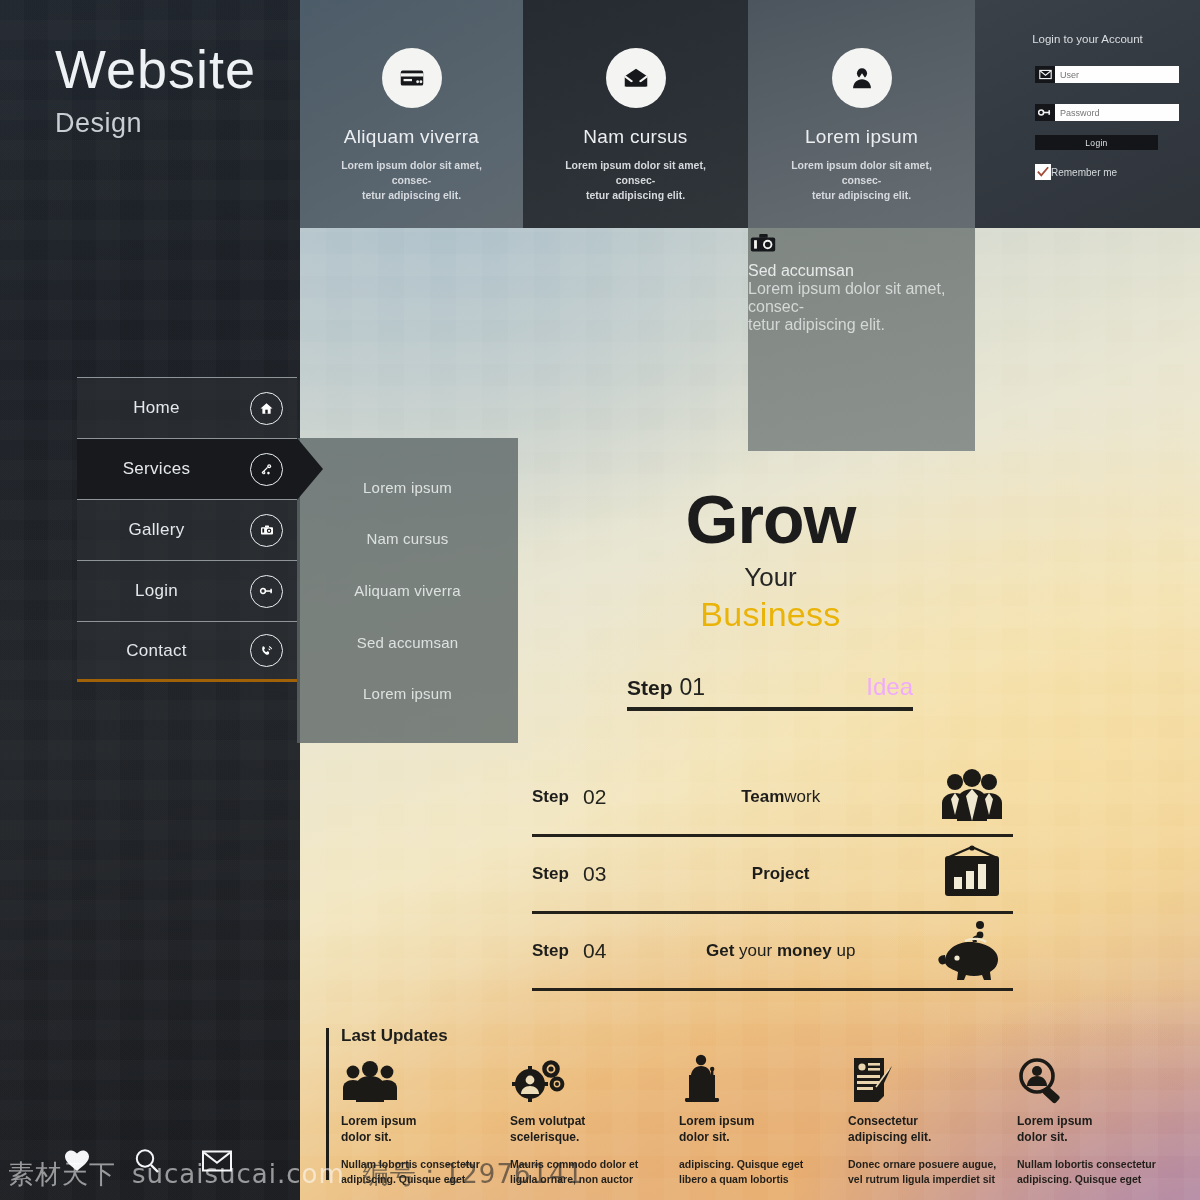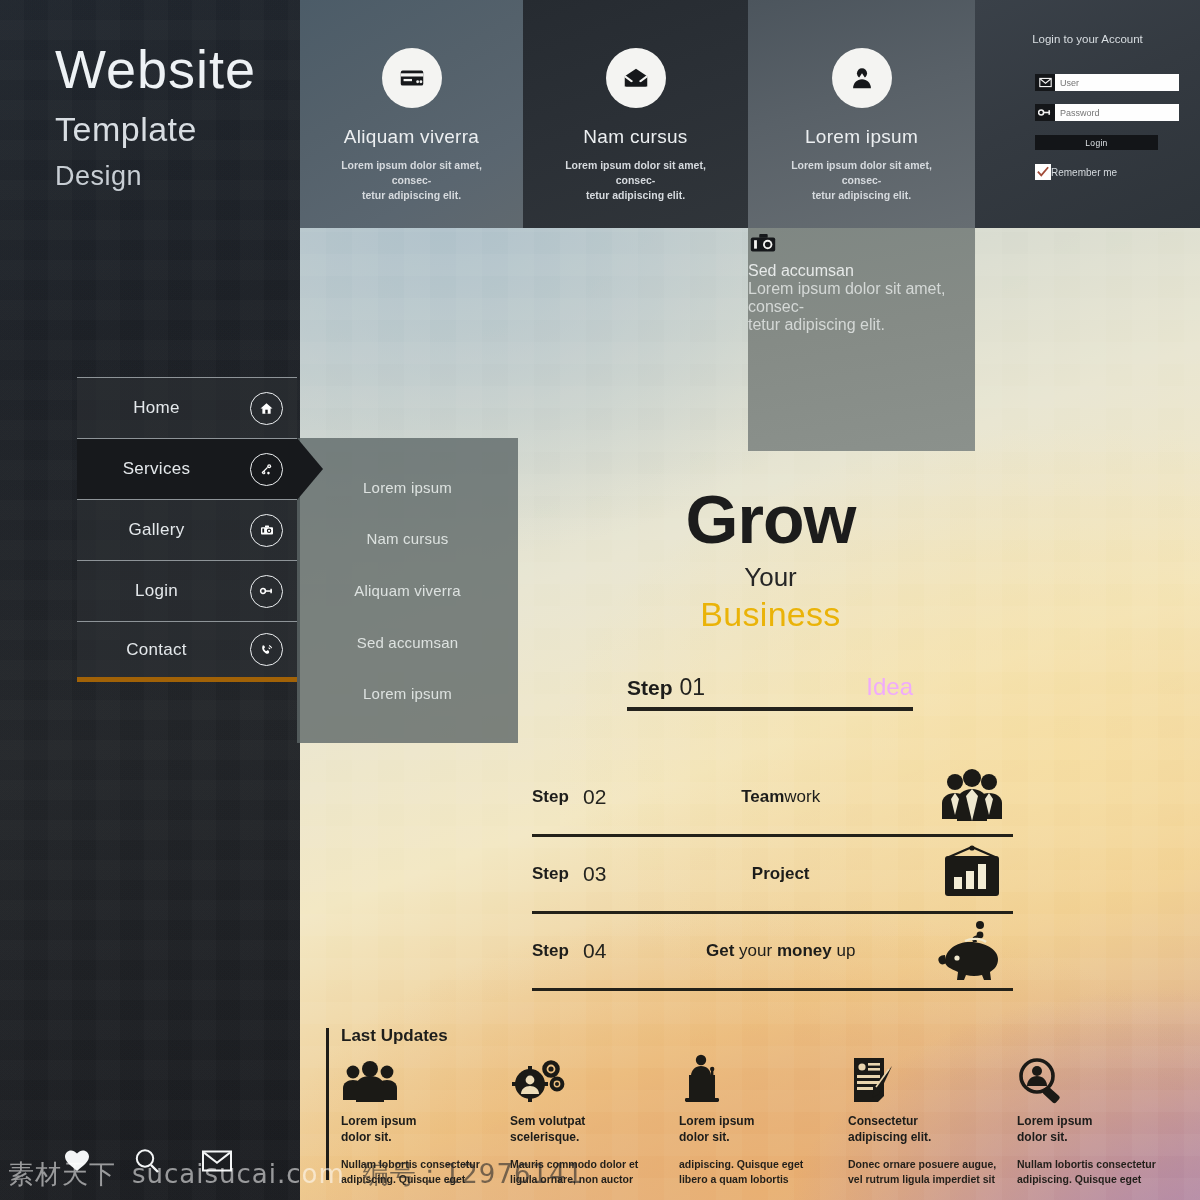--- a/index.html
+++ b/index.html
@@ -84,42 +84,42 @@
   .lg-field{position:absolute;left:60px;width:123px;height:17px;display:flex;}
   .lg-ico{
     width:20px;height:17px;background:#141619;display:flex;
     align-items:center;justify-content:center;flex:0 0 20px;
   }
   .lg-inp{
     flex:1;background:#fefefe;border:0;outline:0;height:17px;
     font-size:9px;color:#46484b;padding-left:5px;box-sizing:border-box;
     font-family:"Liberation Sans",sans-serif;
   }
-  #fUser{top:74px;}
+  #fUser{top:66px;}
   #fPass{top:104px;}
   .lg-btn{
     position:absolute;left:60px;top:135px;width:123px;height:15px;
     background:#131518;color:#dfe3e6;border:0;font-size:8.5px;
     letter-spacing:.3px;cursor:pointer;font-family:"Liberation Sans",sans-serif;
   }
   .lg-remember{position:absolute;left:60px;top:164px;display:flex;align-items:center;}
   .lg-chk{
     width:16px;height:16px;background:#fff;display:flex;
     align-items:center;justify-content:center;
   }
   .lg-rlabel{font-size:10px;color:#d4d9dd;}
 
   
   .nav{position:absolute;left:77px;top:377px;width:220px;z-index:6;}
   .nav-item{
     position:relative;height:61px;display:flex;align-items:center;
     justify-content:space-between;padding:0 14px 0 0;box-sizing:border-box;
     border-top:1px solid #8e9498;background:rgba(45,49,53,.55);
   }
-  .nav-item:last-child{border-bottom:5px solid #a16207;}
+  .nav-item:last-child{border-bottom:3px solid #a16207;}
   .nav-item .nlabel{
     flex:1;text-align:center;font-size:17px;font-weight:300;
     color:#e4e8eb;letter-spacing:.3px;padding-right:14px;
   }
   .nav-item .nicon{
     width:31px;height:31px;border-radius:50%;border:1.6px solid #eef1f3;
     display:flex;align-items:center;justify-content:center;flex:0 0 31px;
   }
   .nav-item.active{background:#17191c;}
   .nav-item.active:after{
@@ -209,21 +209,20 @@
 <body>
 
 <div id="stage">
 
   <div class="bg-base"></div>
   <div class="bg-noise"></div>
   <div class="left-panel"></div>
 
   <div class="brand">
     <div class="l1">Website</div>
-    <div class="l2">Template</div>
     <div class="l3">Design</div>
   </div>
 
   <div class="card" id="card1">
     <div class="circle">
       <svg width="30" height="30" viewBox="0 0 32 32">
           <rect x="4" y="8" width="24" height="16" rx="2" fill="#16181b"></rect>
           <rect x="4" y="11" width="24" height="3.4" fill="#f4f4f2"></rect>
           <rect x="7" y="17" width="9" height="2.4" fill="#f4f4f2"></rect>
           <circle cx="22" cy="20" r="1.5" fill="#f4f4f2"></circle>

